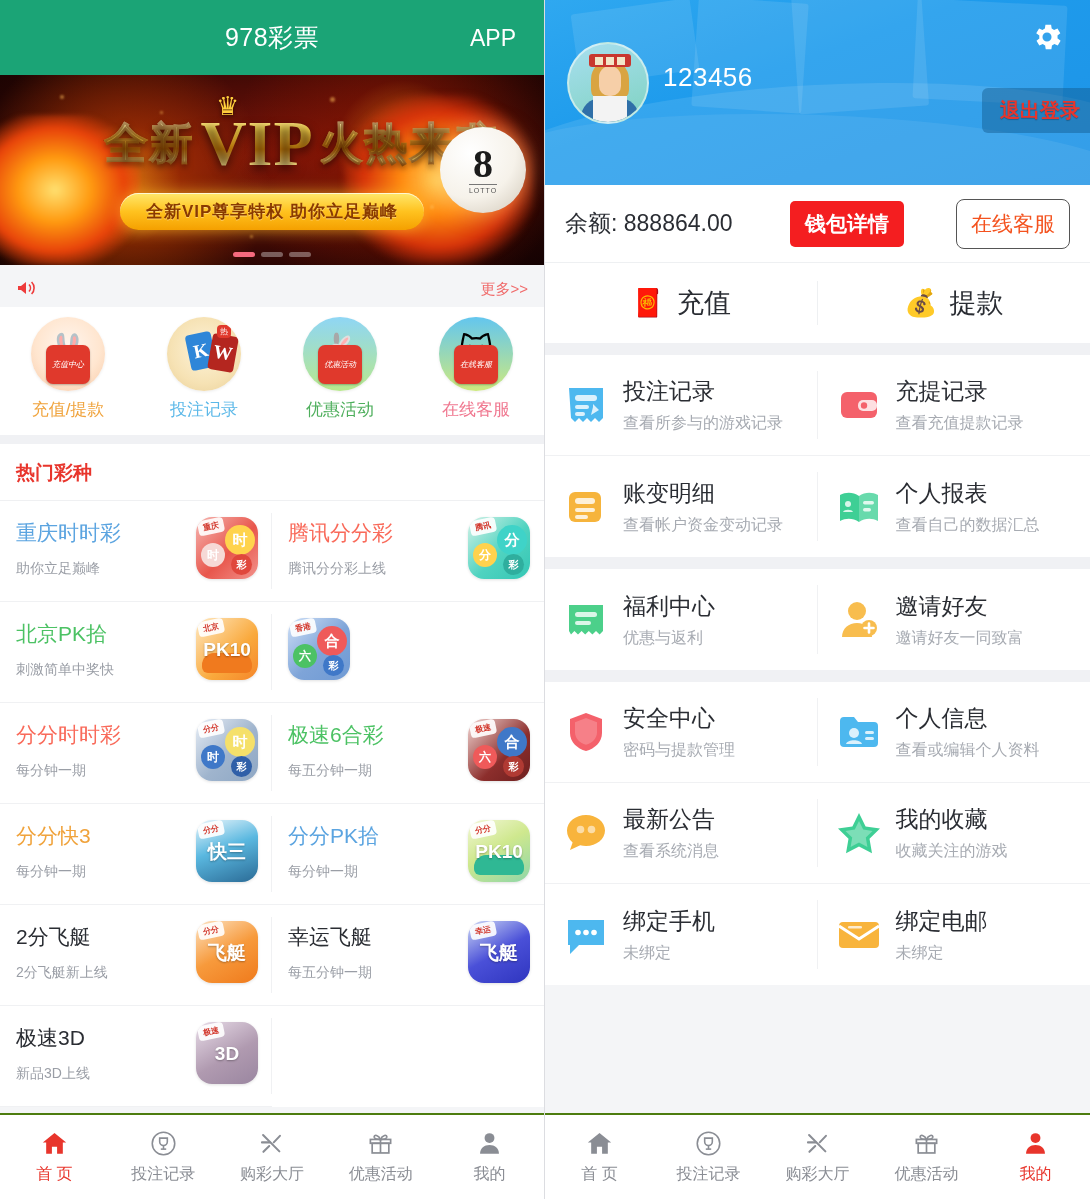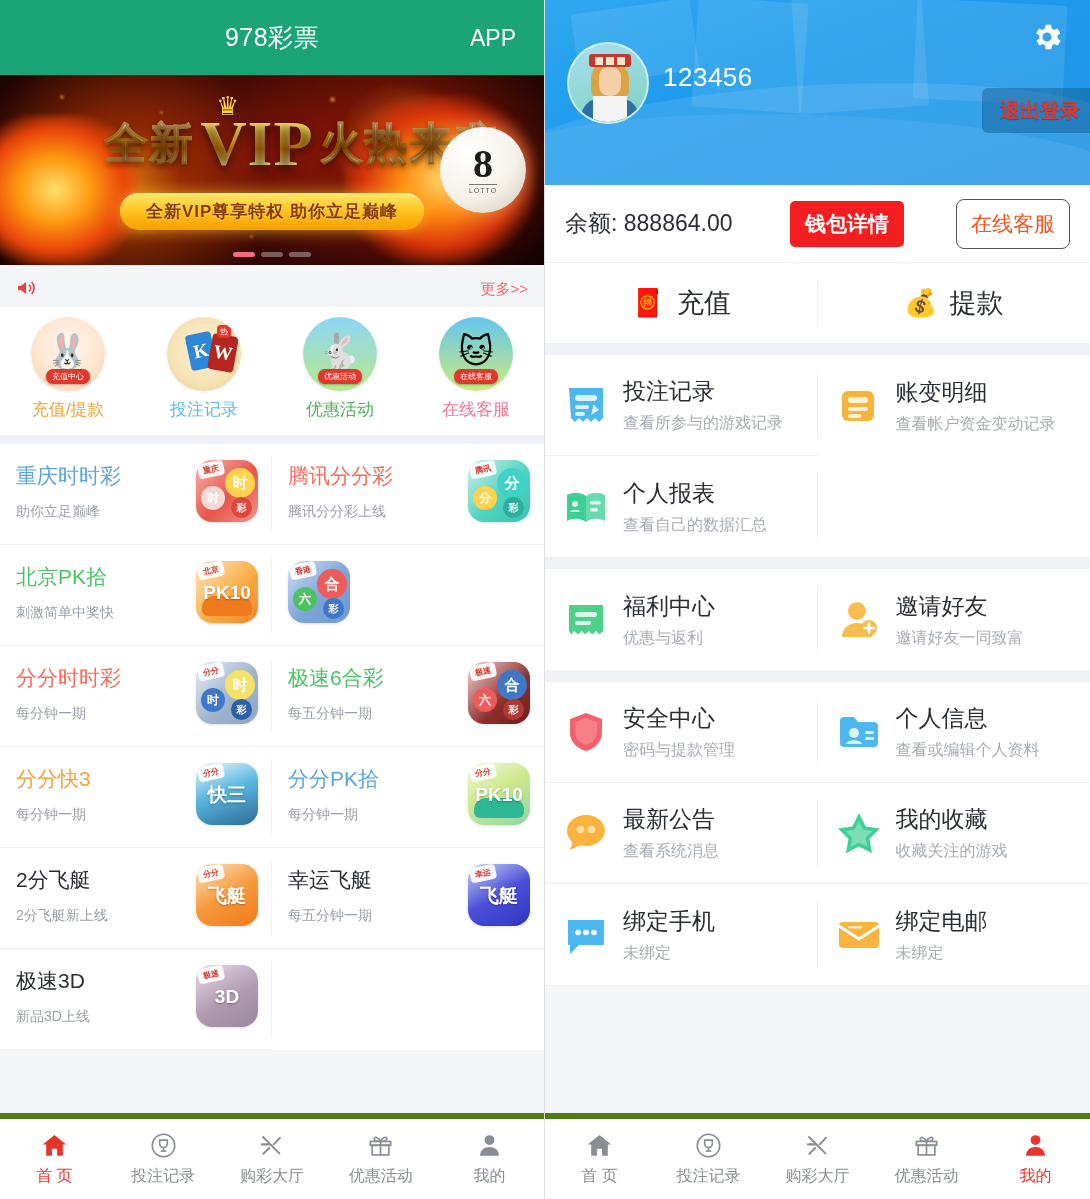--- a/index.html
+++ b/index.html
@@ -120,22 +120,23 @@
     flex: 1; display: flex; flex-direction: column; align-items: center; gap: 7px; cursor: pointer;
   }
   .q-ico {
     width: 74px; height: 74px; border-radius: 50%; position: relative; overflow: hidden;
     display: flex; align-items: flex-end; justify-content: center;
     box-shadow: 0 1px 3px rgba(0,0,0,.08);
   }
   .q-ico .tag {
     position: relative; z-index: 3; margin-bottom: 7px;
     font-size: 8px; color: #fff; background: #e0392c;
-    padding: 2px 6px; border-radius: 7px; white-space: nowrap;
+    padding: 14px 6px; border-radius: 7px; white-space: nowrap;
     box-shadow: 0 1px 2px rgba(0,0,0,.25);
+    font-style: italic;
   }
   .q-ico .face { position: absolute; z-index: 2; left: 50%; top: 14px; transform: translateX(-50%); font-size: 34px; }
   .q1 { background: radial-gradient(circle at 50% 40%, #fff6ef 0%, #ffe6d0 55%, #f7c9a6 100%); }
   .q2 { background: radial-gradient(circle at 50% 45%, #fdf3d9 0%, #f6e2b4 60%, #e9cf97 100%); }
   .q3 { background: linear-gradient(180deg, #8fd6f5 0%, #b8e88c 100%); }
   .q4 { background: linear-gradient(180deg, #63c6ef 0%, #cde97e 100%); }
   .q2 .kw { position: absolute; z-index: 2; left: 50%; top: 16px; transform: translateX(-50%); }
   .q2 .kcard {
     position: absolute; width: 26px; height: 36px; border-radius: 4px;
     display: flex; align-items: center; justify-content: center;
@@ -196,21 +197,21 @@
     text-shadow: 0 1px 2px rgba(0,0,0,.3); z-index: 2;
   }
   .lot-ico .car {
     position: absolute; left: 6px; right: 6px; bottom: 7px; height: 20px;
     border-radius: 12px 12px 6px 6px; z-index: 2;
   }
 
   
   .tabbar {
     position: absolute; left: 0; right: 0; bottom: 0; height: 86px;
-    background: #fff; border-top: 6px solid #4d7c0f;
+    background: #fff; border-top: 2px solid #4d7c0f;
     display: flex; align-items: center; z-index: 30;
   }
   .tab {
     flex: 1; display: flex; flex-direction: column; align-items: center; gap: 6px;
     cursor: pointer; color: #8a8d94;
   }
   .tab .ti { height: 28px; display: flex; align-items: center; justify-content: center; }
   .tab .tl { font-size: 16px; }
   .tab.active { color: #e8352c; }
   .tab svg { display: block; }
@@ -386,20 +387,21 @@
           <div class="q-ico q4">
             <span class="face">🐱</span>
             <span class="tag">在线客服</span>
           </div>
           <div class="label" style="color:#f07890">在线客服</div>
         </div>
       </div>
     </div>
 
     <div class="sec-gap"></div>
+    <div class="sec-head">热门彩种</div>
 
     <div class="lot-grid" id="lot-grid">
         <div class="lot-item">
           <div class="lot-txt">
             <div class="lot-name" style="color:#5ba4e0">重庆时时彩</div>
             <div class="lot-desc">助你立足巅峰</div>
           </div>
           <div class="lot-ico" style="background:linear-gradient(135deg,#f6b7b2 0%,#e8564c 55%,#f2938c 100%)">
             <div class="ribbon">重庆</div>
             <div class="b1" style="background:#ffd34d">时</div>
@@ -628,20 +630,31 @@
                 <rect x="12" y="30" width="10" height="4" rx="2" fill="rgba(255,255,255,.8)"></rect>
                 <path d="M30 22l6 6-8 5 2-8z" fill="rgba(255,255,255,.8)"></path>
               </svg></div>
             <div class="mi-txt">
               <div class="mi-title">投注记录</div>
               <div class="mi-sub">查看所参与的游戏记录</div>
             </div>
           </div>
           <div class="mitem">
             <div class="mi-ico"><svg width="46" height="46" viewBox="0 0 46 46">
+                <rect x="5" y="10" width="36" height="26" rx="6" fill="#f4616b"></rect>
+                <rect x="22" y="18" width="19" height="11" rx="5" fill="rgba(255,255,255,.8)"></rect>
+                <circle cx="28" cy="23.5" r="3.2" fill="#f4616b"></circle>
+              </svg></div>
+            <div class="mi-txt">
+              <div class="mi-title">充提记录</div>
+              <div class="mi-sub">查看充值提款记录</div>
+            </div>
+          </div>
+          <div class="mitem">
+            <div class="mi-ico"><svg width="46" height="46" viewBox="0 0 46 46">
                 <rect x="6" y="8" width="32" height="30" rx="6" fill="#f6b43c"></rect>
                 <rect x="12" y="14" width="20" height="6" rx="3" fill="rgba(255,255,255,.8)"></rect>
                 <rect x="12" y="24" width="20" height="4" rx="2" fill="rgba(255,255,255,.8)"></rect>
                 <rect x="12" y="31" width="13" height="4" rx="2" fill="rgba(255,255,255,.8)"></rect>
               </svg></div>
             <div class="mi-txt">
               <div class="mi-title">账变明细</div>
               <div class="mi-sub">查看帐户资金变动记录</div>
             </div>
           </div>

